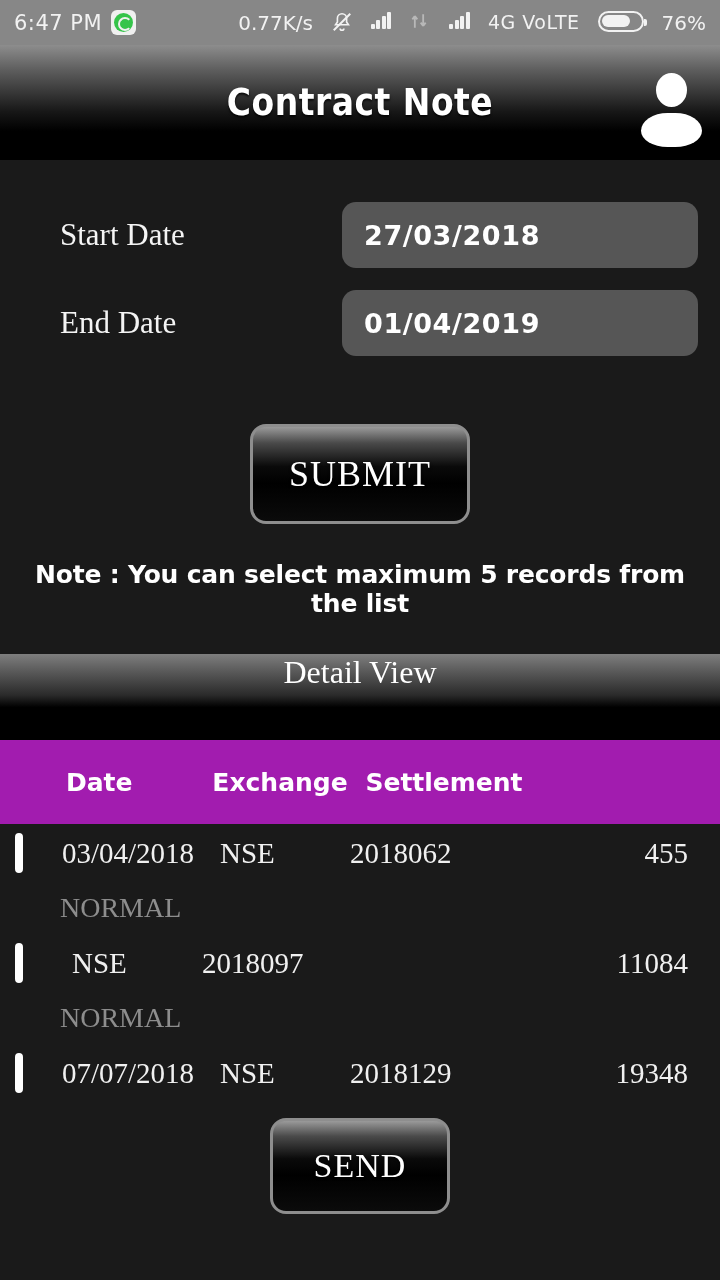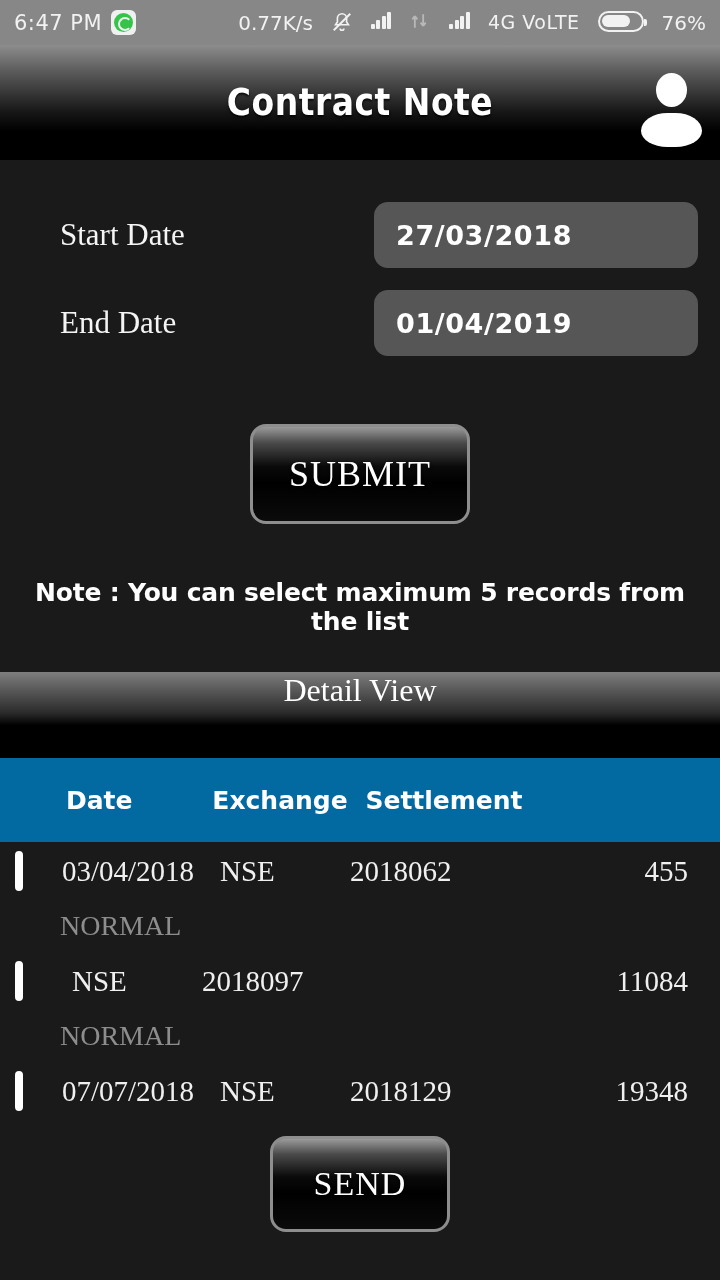--- a/index.html
+++ b/index.html
@@ -77,21 +77,21 @@
   }
   .avatar .body{
     position:absolute; left:1px; top:40px;
     width:61px;height:34px;background:#fff;
     border-radius:50%/60% 60% 55% 55%;
   }
 
   
   .form{ padding:42px 22px 0 22px; }
   .field-row{
-    display:flex; align-items:center; margin-bottom:22px;gap:32px;
+    display:flex; align-items:center; margin-bottom:22px;
   }
   .field-label{
     font-family:"Liberation Serif", serif;
     font-size:31px; color:#f4f4f4; flex:0 0 320px;
     padding-left:38px;
   }
   .field-box{
     flex:1; height:66px; background:#565656; border-radius:14px;
     display:flex; align-items:center; padding:0 22px;
     font-family:"DejaVu Sans", sans-serif;
@@ -112,37 +112,37 @@
     text-shadow:0 1px 3px rgba(0,0,0,.9);
   }
   .btn-submit{ width:220px; height:100px; font-size:36px; letter-spacing:1px; margin-top:46px; }
   .btn-send{ width:180px; height:96px; font-size:34px; letter-spacing:1px; }
 
   
   .note{
     text-align:center; color:#ffffff;
     font-family:"DejaVu Sans", sans-serif;
     font-size:25px; font-weight:bold;
-    margin-top:54px; letter-spacing:-.2px;
+    margin-top:36px; letter-spacing:-.2px;
   }
 
   
   .section-bar{
     margin-top:36px; width:100%; height:86px;
     background:linear-gradient(to bottom,#7e7e7e 0%,#5a5a5a 20%,#2a2a2a 48%,#000 62%,#000 100%);
     display:flex; align-items:flex-start; justify-content:center;
   }
   .section-bar span{
     font-family:"Liberation Serif", serif;
     font-size:32px; color:#ffffff;
   }
 
   
   .table-head{
-    width:100%; height:84px; background:#0369a1;
+    width:100%; height:84px; background:#a21caf;
     display:flex; align-items:center;
     font-family:"DejaVu Sans", sans-serif;
     font-size:25px; font-weight:bold; color:#ffffff;
   }
   .col-chk{ flex:0 0 62px; }
   .col-date{ flex:0 0 148px; }
   .col-exch{ flex:0 0 140px; }
   .col-sett{ flex:0 0 188px; }
   .col-cont{ flex:1; text-align:right; padding-right:18px; }
   .table-head .col-date{ padding-left:4px; }

